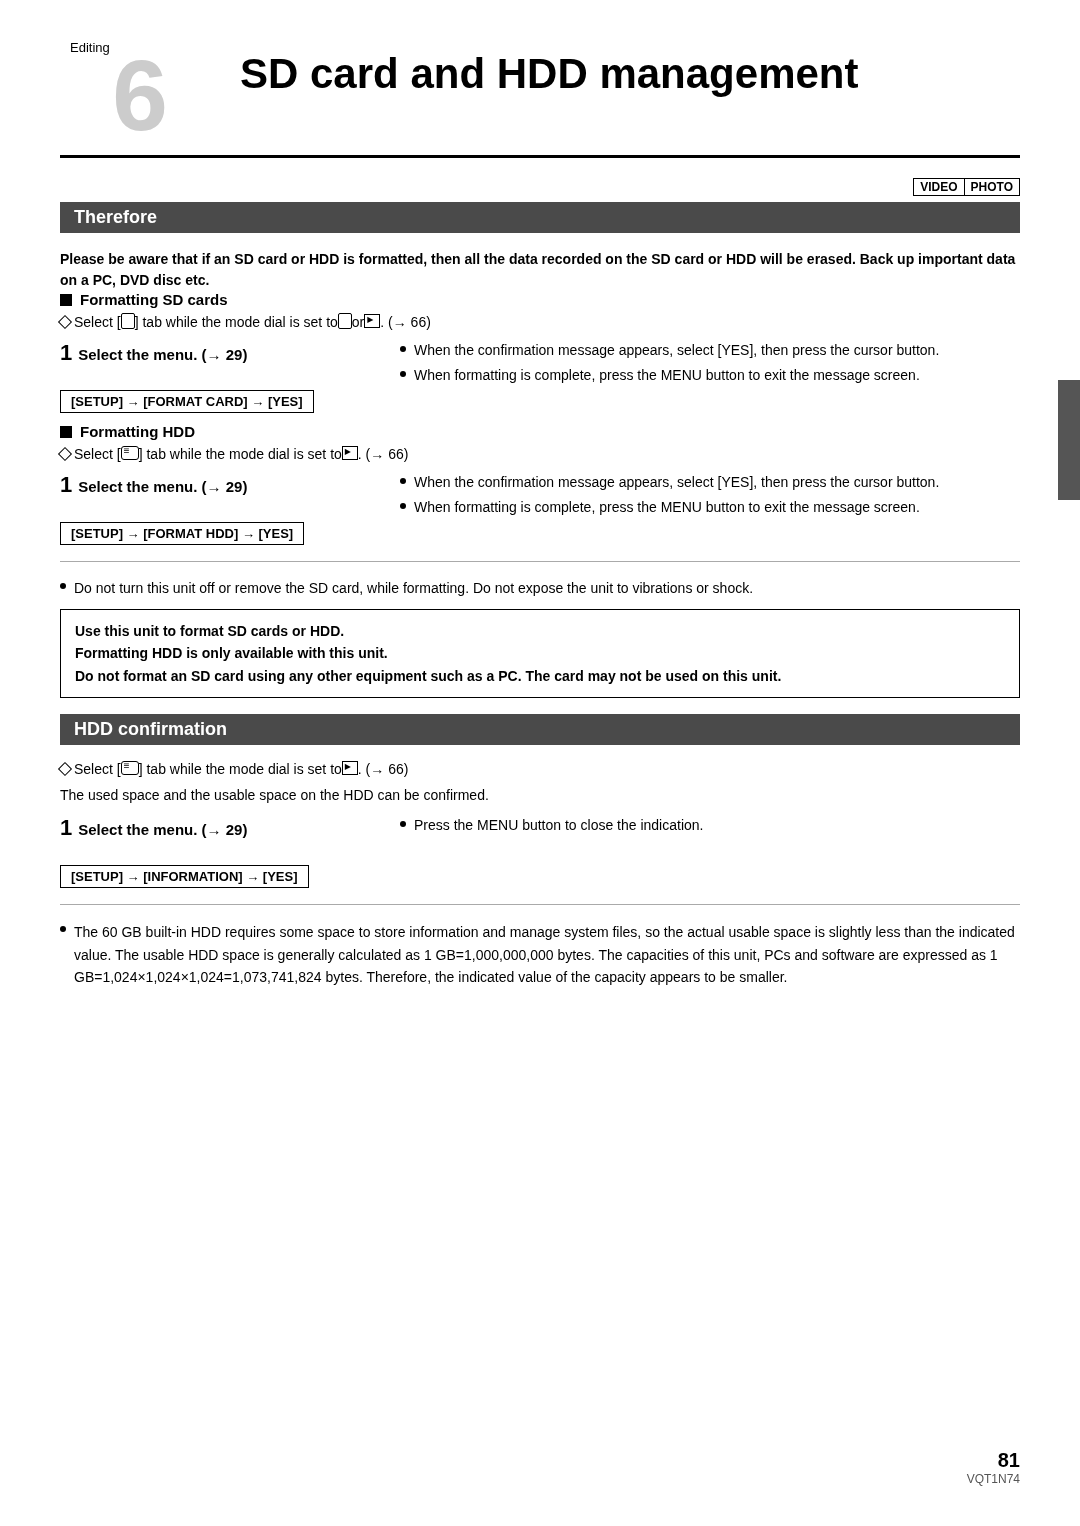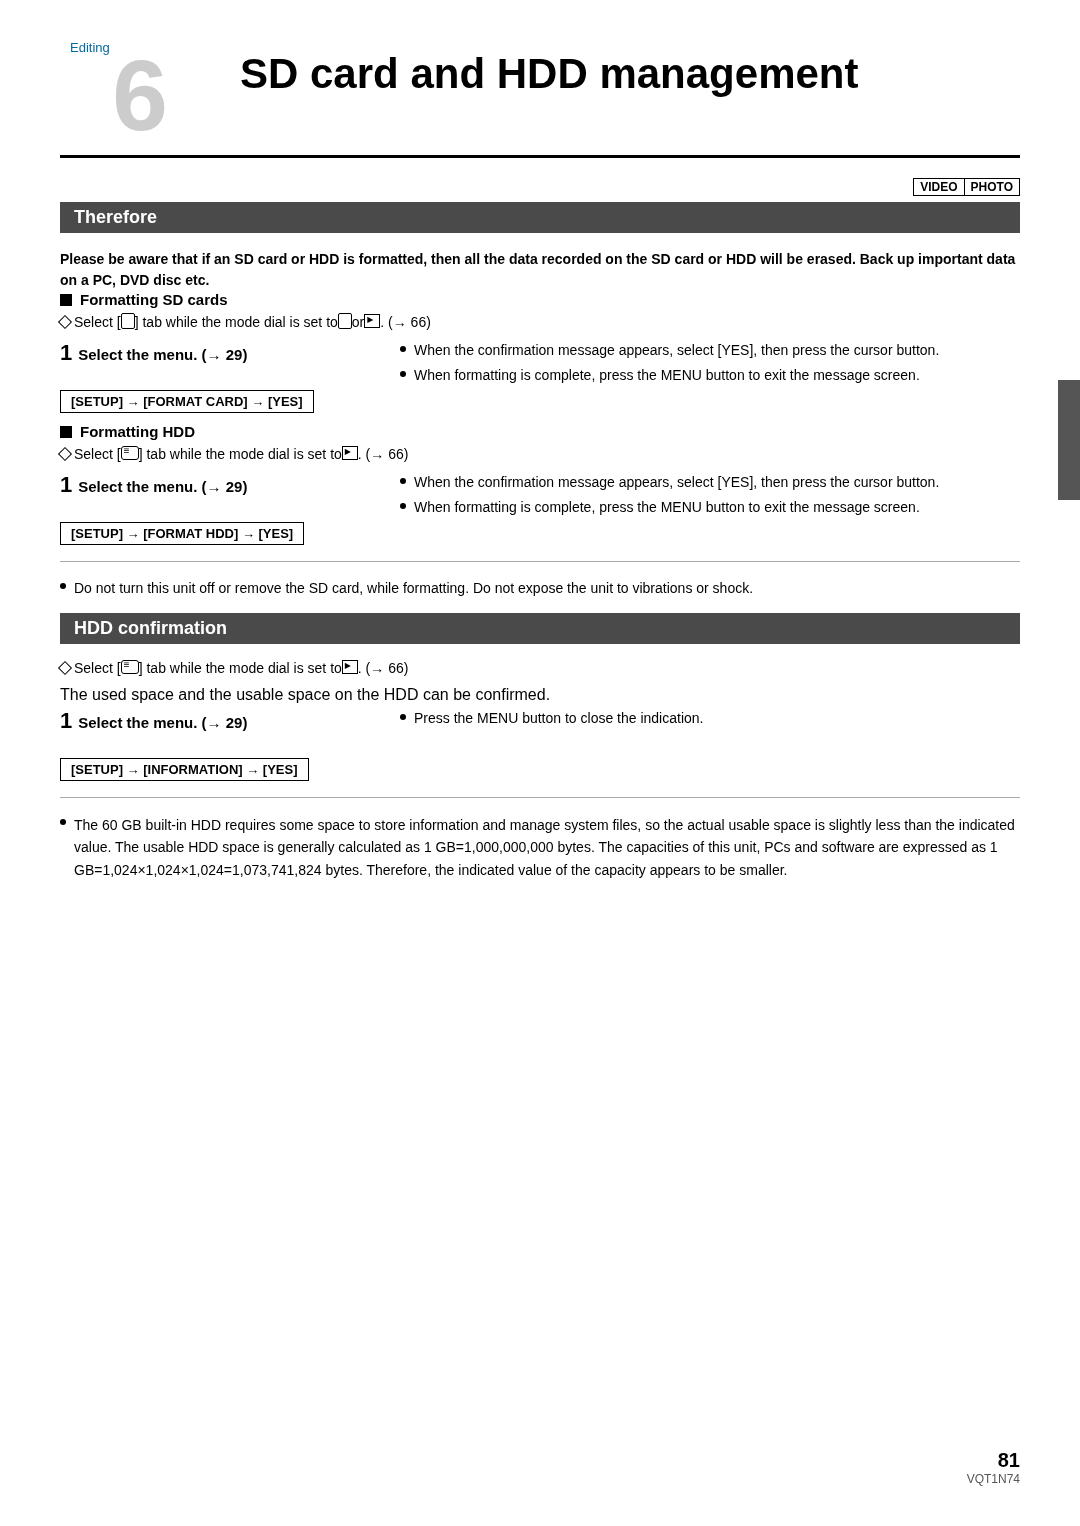--- a/index.html
+++ b/index.html
@@ -29,21 +29,21 @@
     }
     .chapter-left {
       display: flex;
       flex-direction: column;
       align-items: center;
       min-width: 180px;
       padding-right: 20px;
     }
     .chapter-editing-label {
       font-size: 13px;
-      color: #0369a1;
+      color: #000000;
       align-self: flex-start;
       margin-left: 10px;
     }
     .chapter-number {
       font-size: 100px;
       font-weight: bold;
       line-height: 1;
       color: #ccc;
       margin-top: -10px;
     }
@@ -388,35 +388,40 @@
       </div>
     </div>
 
     <hr class="section-divider">
 
     <div class="info-bullet">
       <span class="bullet-dot" style="margin-top:5px;"></span>
       <span>Do not turn this unit off or remove the SD card, while formatting. Do not expose the unit to vibrations or shock.</span>
     </div>
 
+    <div class="note-box">
+      <div>Use this unit to format SD cards or HDD.</div>
+      <div>Formatting HDD is only available with this unit.</div>
+      <div>Do not format an SD card using any other equipment such as a PC. The card may not be used on this unit.</div>
+    </div>
   </div>
 
   <div class="content-section">
     <div class="section-header">HDD confirmation</div>
 
     <div class="diamond-select">
       <span class="diamond"></span>
       <span>Select [</span>
       <span class="icon-hdd-sym"></span>
       <span>] tab while the mode dial is set to</span>
       <span class="icon-play-sq"></span>
       <span>. (→ 66)</span>
     </div>
 
-    <p style="font-size:16px; margin-bottom:4px;">The used space and the usable space on the HDD can be confirmed.</p>
+    <p style="font-size:14px; margin-bottom:12px;">The used space and the usable space on the HDD can be confirmed.</p>
 
     <div class="step-container">
       <div class="step-left">
         <div class="step-title-row">
           <span class="step-number">1</span>
           <span class="step-label">Select the menu. (→ 29)</span>
         </div>
         <div class="command-box">[SETUP] → [INFORMATION] → [YES]</div>
       </div>
       <div class="step-right">

